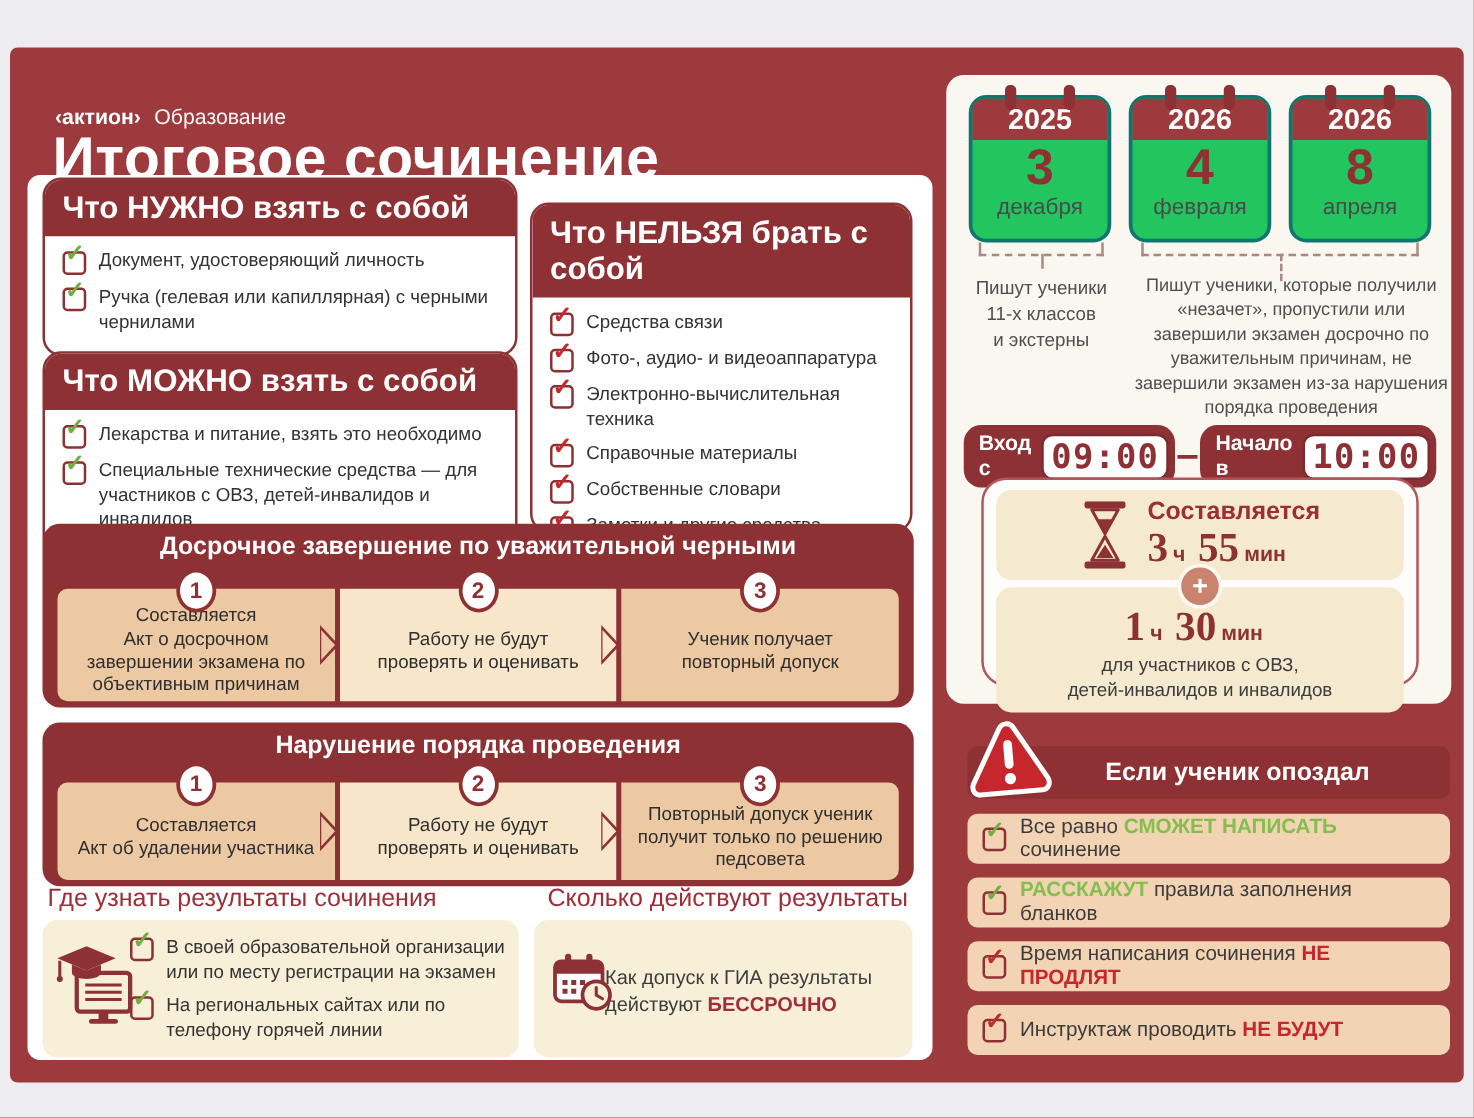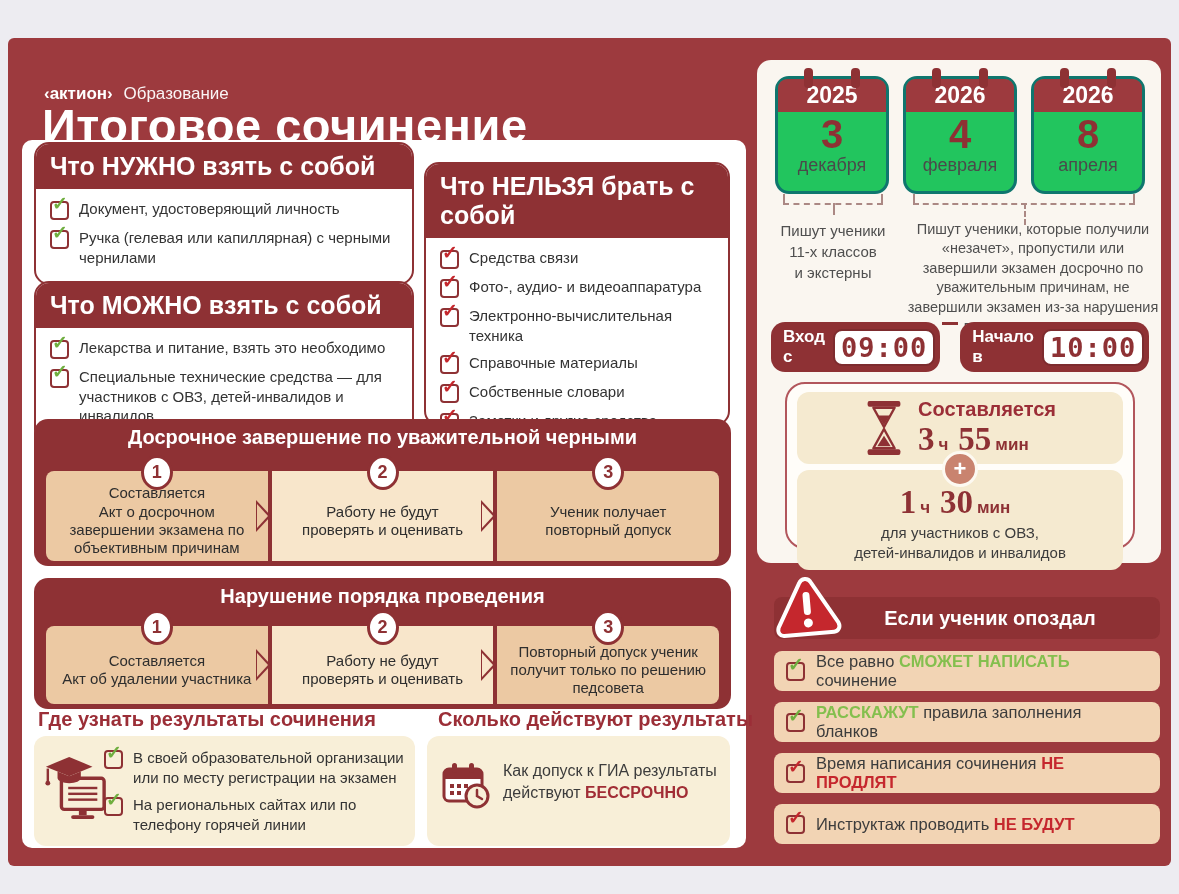--- a/index.html
+++ b/index.html
@@ -44,46 +44,46 @@
             display:flex;align-items:center;justify-content:center;z-index:3;}
   .step:not(:first-child)::before{content:"";position:absolute;left:-16px;top:50%;transform:translateY(-50%);
         border-style:solid;border-color:transparent;border-width:16px 0 16px 15px;border-left-color:#8e3134;z-index:1;}
   .step:not(:first-child)::after{content:"";position:absolute;left:-15px;top:50%;transform:translateY(-50%);
         border-style:solid;border-color:transparent;border-width:12px 0 12px 11px;z-index:2;}
   .step:nth-child(2)::after{border-left-color:#ecc9a3;}
   .step:nth-child(3)::after{border-left-color:#f8e6cb;}
   .step-text{display:block;}
 
   
-  .sub-head{position:absolute;color:#9b2e37;font-weight:bold;font-size:20px;}
+  .sub-head{position:absolute;color:#9b2e37;font-weight:normal;font-size:20px;}
   .cream{position:absolute;background:#f8efd8;border-radius:12px;box-sizing:border-box;}
   .cream .card-list{margin-left:60px;padding:12px 8px 6px 10px;}
   .grad-icon{position:absolute;left:8px;top:16px;}
   .calclock-icon{position:absolute;left:14px;top:24px;}
-  .validity-text{margin:0 10px 0 76px;padding-top:24px;font-size:16px;line-height:1.35;color:#3c3c3c;}
+  .validity-text{margin:0 10px 0 57px;padding-top:36px;font-size:16px;line-height:1.35;color:#3c3c3c;}
   .validity-text b{color:#a12d35;}
 
   
   .cal-row{position:absolute;top:16px;left:18px;right:16px;display:flex;gap:14px;}
   .cal-card{flex:1;position:relative;background:#22c55e;border:3px solid #0f766e;border-radius:14px;text-align:center;height:112px;}
   .ring{position:absolute;top:-11px;width:9px;height:20px;background:#8e3134;border-radius:4px;}
   .r1{left:24%;} .r2{right:24%;}
   .cal-year{background:#9d3a3e;color:#fff;font-weight:bold;font-size:23px;padding:3px 0;border-radius:9px 9px 0 0;}
   .cal-day{font-size:40px;font-weight:bold;color:#8e3134;line-height:1.05;margin-top:1px;}
   .cal-month{font-size:18px;color:#4a4a4a;}
   .bracket{position:absolute;top:134px;height:9px;border-left:2px dashed #ab8884;border-right:2px dashed #ab8884;border-bottom:2px dashed #ab8884;}
   .b1{left:26px;width:96px;} .b2{left:156px;width:218px;}
   .stub{position:absolute;left:50%;top:100%;width:0;height:12px;border-left:2px dashed #ab8884;}
   .s2{height:22px;}
   .note{position:absolute;top:160px;text-align:center;color:#4f4f4f;white-space:pre-line;}
   .n1{left:2px;width:148px;font-size:15px;line-height:1.4;}
   .n2{left:150px;right:2px;font-size:14.5px;line-height:1.34;}
 
   
-  .pill-row{position:absolute;top:262px;left:14px;right:14px;display:flex;justify-content:space-between;}
+  .pill-row{position:absolute;top:280px;left:14px;right:14px;display:flex;align-items:center;justify-content:space-between;}
   .pill{display:flex;align-items:center;gap:8px;background:#8e3134;border-radius:14px;padding:5px 5px 5px 12px;}
   .pill-label{color:#fff;font-weight:bold;font-size:17px;}
   .clock{background:#fff;border:2px solid #7d2b2e;border-radius:9px;padding:1px 6px;
          font-family:"DejaVu Sans Mono",monospace;font-weight:bold;font-size:27px;color:#8e3134;letter-spacing:1px;}
   .dash{flex:none;width:16px;height:3px;background:#8e3134;margin:0 2px;}
 
   
   .duration-box{position:absolute;top:322px;left:28px;right:26px;bottom:14px;background:#fffdf9;
                 border:2px solid #b2565c;border-radius:20px;display:flex;flex-direction:column;box-sizing:border-box;}
   .dur-card{background:#f5ead0;border-radius:12px;margin:8px 10px 0;}

